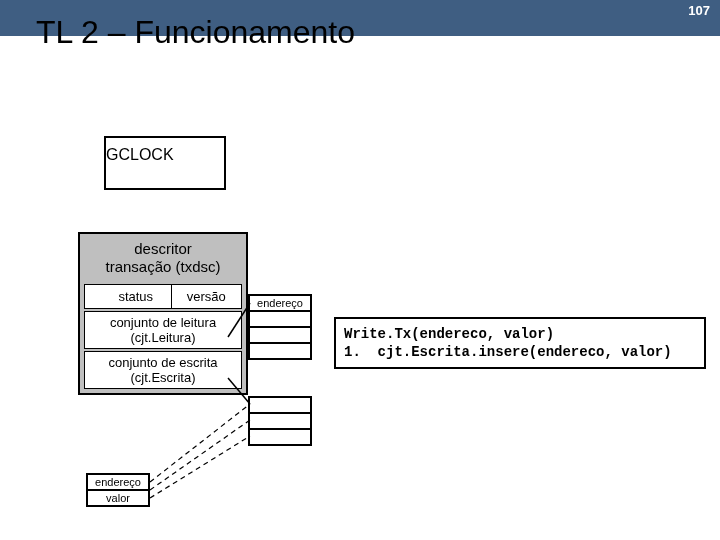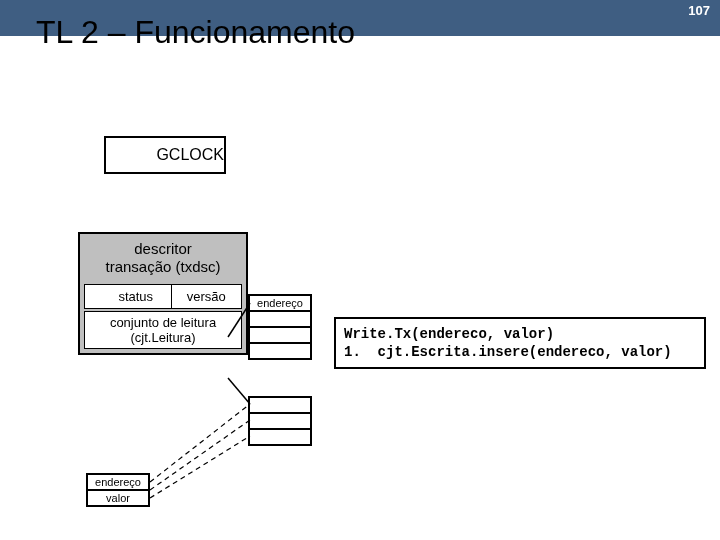--- a/index.html
+++ b/index.html
@@ -28,24 +28,24 @@
     position: absolute;
     left: 36px; top: 14px;
     font-size: 32px;
     font-weight: 400;
     color: #000;
   }
 
   .gclock {
     position: absolute;
     left: 104px; top: 136px;
-    width: 122px; height: 38px;
-    border: 2px solid #000;
-    background: #fff;
-    text-align: right;
+    width: 122px; height: 54px;
+    border: 2px solid #000;
+    background: #fff;
+    text-align: left;
     line-height: 34px;
     font-size: 16px;
   }
 
   .descriptor {
     position: absolute;
     left: 78px; top: 232px;
     width: 170px;
     background: #bfbfbf;
     border: 2px solid #000;
@@ -155,20 +155,24 @@
     <span>transação (txdsc)</span>
   </div>
   <div class="row split">
     <div class="cell">status</div>
     <div class="cell">versão</div>
   </div>
   <div class="row single">
     <span>conjunto de leitura</span><br>
     <span>(cjt.Leitura)</span>
   </div>
+  <div class="row single">
+    <span>conjunto de escrita</span><br>
+    <span>(cjt.Escrita)</span>
+  </div>
 </div>
 
 <table class="readset-table">
   <tbody>
       <tr>
         <th>endereço</th>
       </tr>
   <tr>
         <td></td>
       </tr>

